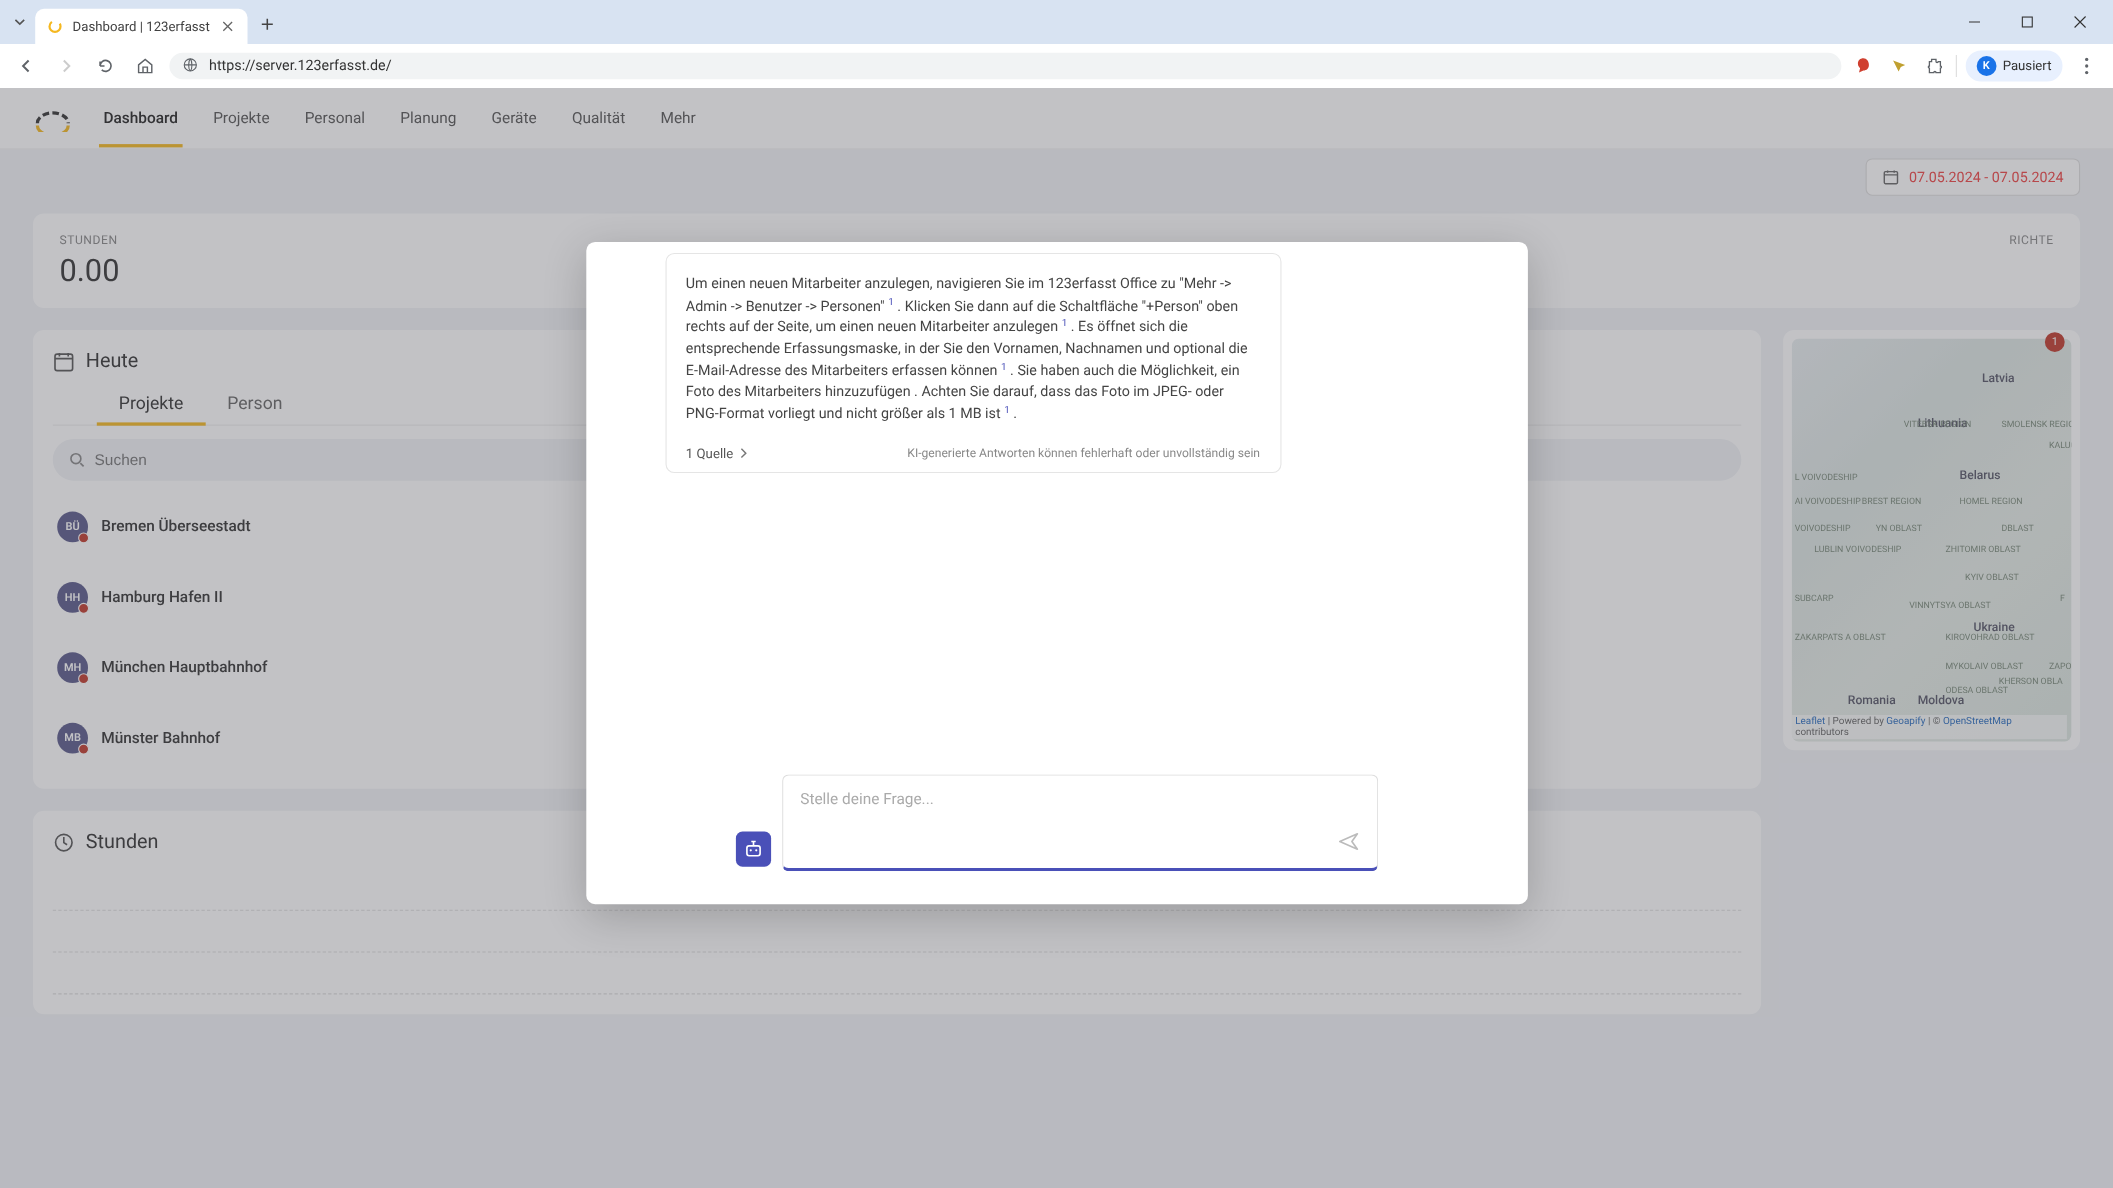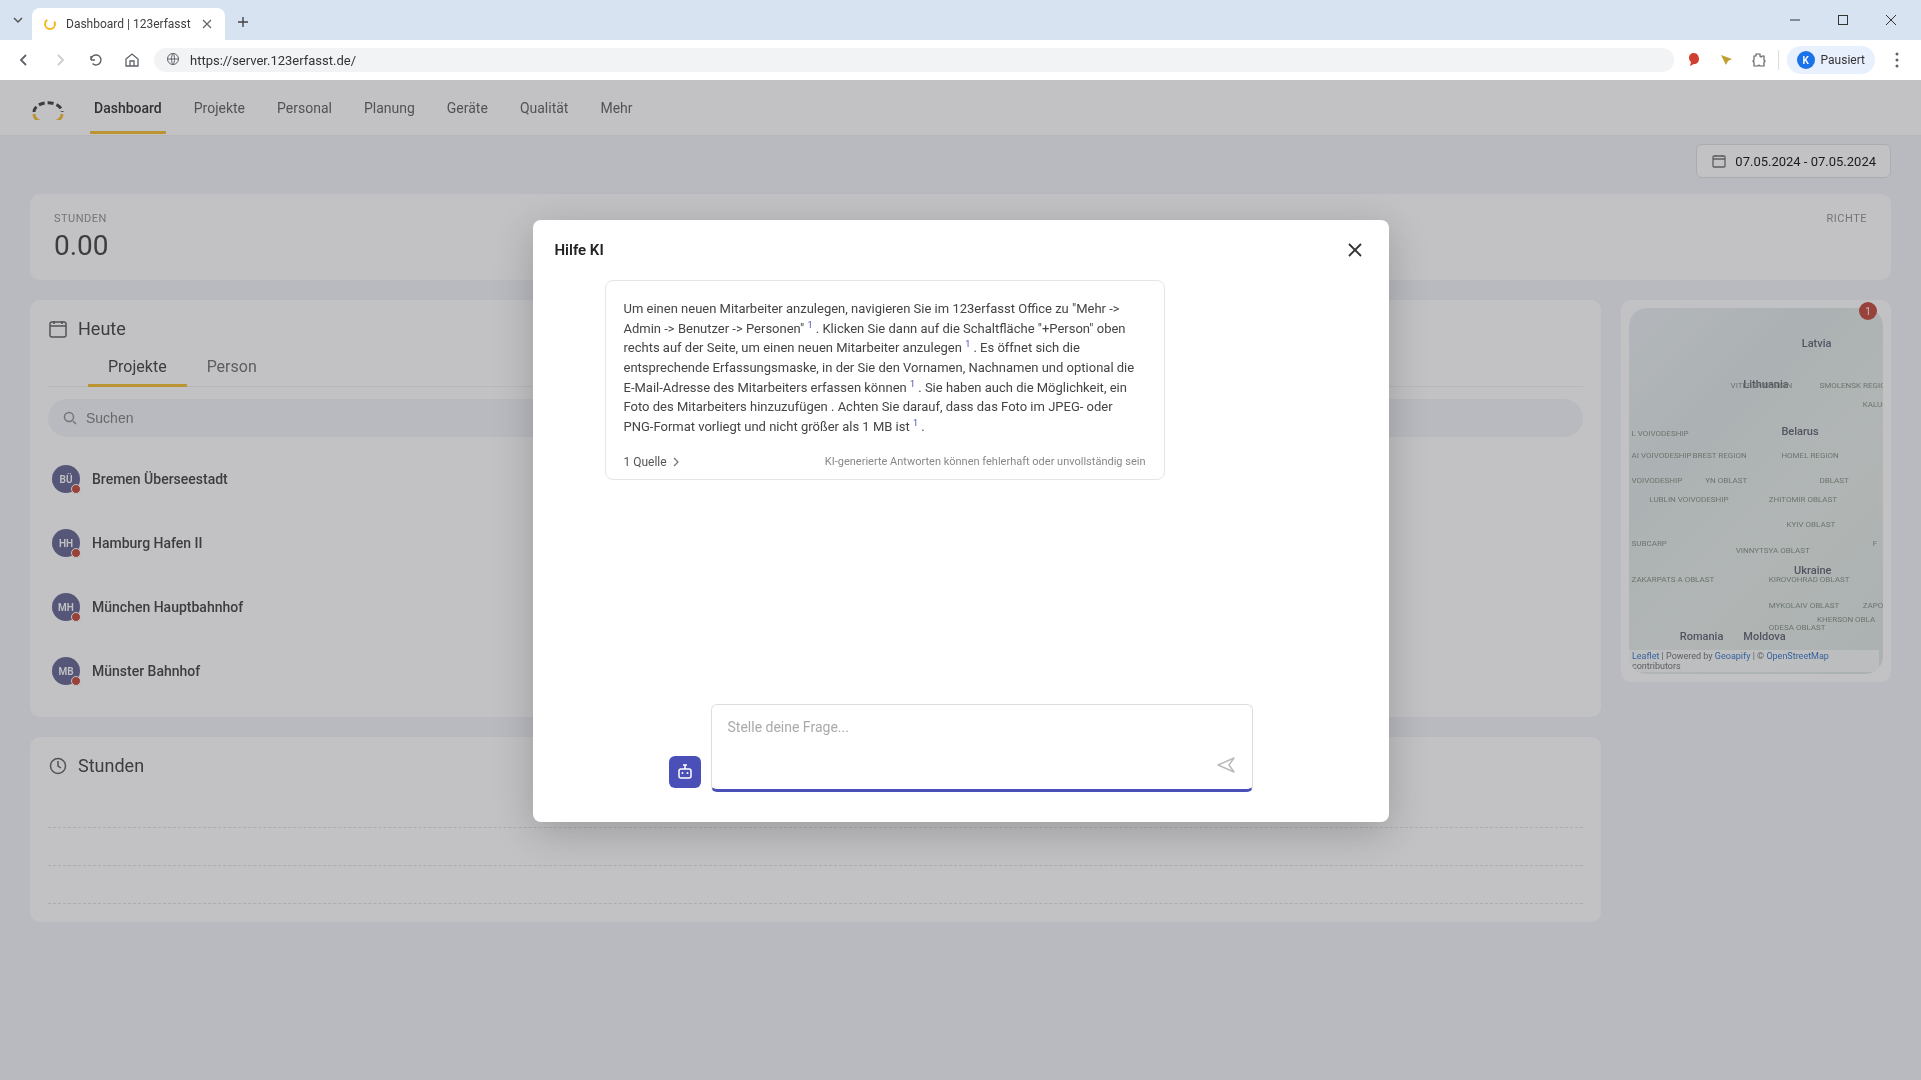--- a/index.html
+++ b/index.html
@@ -36,21 +36,21 @@
     .logo { width: 36px; height: 24px; }
     .nav-item { font-size: 14px; color: #555; padding: 18px 4px; cursor: pointer; position: relative; }
     .nav-item.active { color: #222; font-weight: 500; }
     .nav-item.active::after { content: ''; position: absolute; bottom: 0; left: 0; right: 0; height: 3px; background: #f5b820; }
     .header-right { margin-left: auto; display: flex; align-items: center; gap: 20px; }
     .company { font-size: 14px; color: #444; }
     .icon-btn { width: 24px; height: 24px; cursor: pointer; display: flex; align-items: center; justify-content: center; color: #666; }
     .user-avatar { width: 32px; height: 32px; border-radius: 50%; background: #5a5a8a; color: #fff; font-size: 12px; display: flex; align-items: center; justify-content: center; font-weight: 500; }
     
     .app-body { padding: 18px 30px; position: relative; }
-    .date-chip { position: absolute; right: 30px; top: 8px; background: #fff; border: 1px solid #ddd; border-radius: 6px; padding: 8px 14px; display: flex; align-items: center; gap: 8px; font-size: 13px; color: #000000; cursor: pointer; }
+    .date-chip { position: absolute; right: 30px; top: 8px; background: #fff; border: 1px solid #ddd; border-radius: 6px; padding: 8px 14px; display: flex; align-items: center; gap: 8px; font-size: 13px; color: #ef4444; cursor: pointer; }
     
     .stats-card { background: #fff; border-radius: 10px; padding: 18px 24px; margin-top: 40px; margin-bottom: 20px; }
     .stats-row { display: flex; justify-content: space-between; }
     .stat-label { font-size: 11px; color: #888; letter-spacing: 0.5px; text-transform: uppercase; }
     .stat-value { font-size: 28px; color: #333; margin-top: 4px; }
     
     .content-grid { display: flex; gap: 20px; }
     .left-panel { flex: 1; }
     .right-panel { width: 270px; }
     
@@ -63,21 +63,21 @@
     .search-bar { background: #f1f3f6; border-radius: 20px; height: 38px; display: flex; align-items: center; padding: 0 14px; gap: 8px; margin-bottom: 14px; }
     .search-bar input { border: none; background: none; outline: none; flex: 1; font-size: 14px; }
     .project-list { display: flex; flex-direction: column; gap: 8px; }
     .project-item { display: flex; align-items: center; gap: 12px; padding: 14px 4px; cursor: pointer; }
     .project-avatar { width: 28px; height: 28px; border-radius: 50%; color: #fff; font-size: 10px; display: flex; align-items: center; justify-content: center; font-weight: 600; position: relative; }
     .project-avatar::after { content: ''; position: absolute; bottom: -1px; right: -1px; width: 8px; height: 8px; border-radius: 50%; background: #c0392b; border: 1px solid #fff; }
     .project-name { font-size: 14px; color: #333; font-weight: 500; }
     
     .map-card { background: #fff; border-radius: 10px; padding: 8px; height: 382px; position: relative; overflow: hidden; }
     .map-badge { position: absolute; top: 2px; right: 14px; width: 18px; height: 18px; background: #c0392b; border-radius: 50%; color: #fff; font-size: 10px; display: flex; align-items: center; justify-content: center; z-index: 2; }
-    .map-bg { width: 100%; height: 100%; background: linear-gradient(135deg, #e8eef0 0%, #dde6e3 30%, #e5ece6 60%, #dce6e0 100%); position: relative; border-radius: 18px; overflow: hidden; }
+    .map-bg { width: 100%; height: 100%; background: linear-gradient(135deg, #e8eef0 0%, #dde6e3 30%, #e5ece6 60%, #dce6e0 100%); position: relative; border-radius: 6px; overflow: hidden; }
     .map-label { position: absolute; font-size: 8px; color: #7a8a7a; text-transform: uppercase; white-space: nowrap; }
     .map-country { position: absolute; font-size: 11px; color: #556; font-weight: 500; }
     .map-attr { position: absolute; bottom: 2px; right: 4px; font-size: 9px; color: #666; background: rgba(255,255,255,0.7); padding: 1px 3px; }
     .map-attr a { color: #2a6dbf; text-decoration: none; }
     
     .hours-card { background: #fff; border-radius: 10px; padding: 18px; margin-top: 20px; }
     .hours-rows { margin-top: 14px; }
     .hours-row { height: 38px; border-bottom: 1px dashed #ddd; }
     
     
@@ -349,28 +349,20 @@
           </div>
         </div>
       </div>
     </div>
   </div>
 
   <div class="overlay-dim"></div>
 
   <div class="modal-overlay">
     <div class="modal">
-      <div class="modal-header">
-        <span class="modal-title">Hilfe KI</span>
-        <span class="modal-close">
-          <svg width="16" height="16" viewBox="0 0 16 16">
-              <path d="M2 2l12 12M14 2L2 14" stroke="#333" stroke-width="1.8"></path>
-            </svg>
-        </span>
-      </div>
       <div class="modal-body">
         <div class="ai-response">
           <div class="ai-text">
             <span>Um einen neuen Mitarbeiter anzulegen, navigieren Sie im 123erfasst Office zu "Mehr -&gt; Admin -&gt; Benutzer -&gt; Personen" </span><sup>1</sup><span> . Klicken Sie dann auf die Schaltfläche "+Person" oben rechts auf der Seite, um einen neuen Mitarbeiter anzulegen </span><sup>1</sup><span> . Es öffnet sich die entsprechende Erfassungsmaske, in der Sie den Vornamen, Nachnamen und optional die E-Mail-Adresse des Mitarbeiters erfassen können </span><sup>1</sup><span> . Sie haben auch die Möglichkeit, ein Foto des Mitarbeiters hinzuzufügen . Achten Sie darauf, dass das Foto im JPEG- oder PNG-Format vorliegt und nicht größer als 1 MB ist </span><sup>1</sup><span> .</span>
           </div>
           <div class="ai-footer">
             <span class="source-link">
               <span>1 Quelle</span>
               <span>
                   <svg width="10" height="10" viewBox="0 0 10 10">

